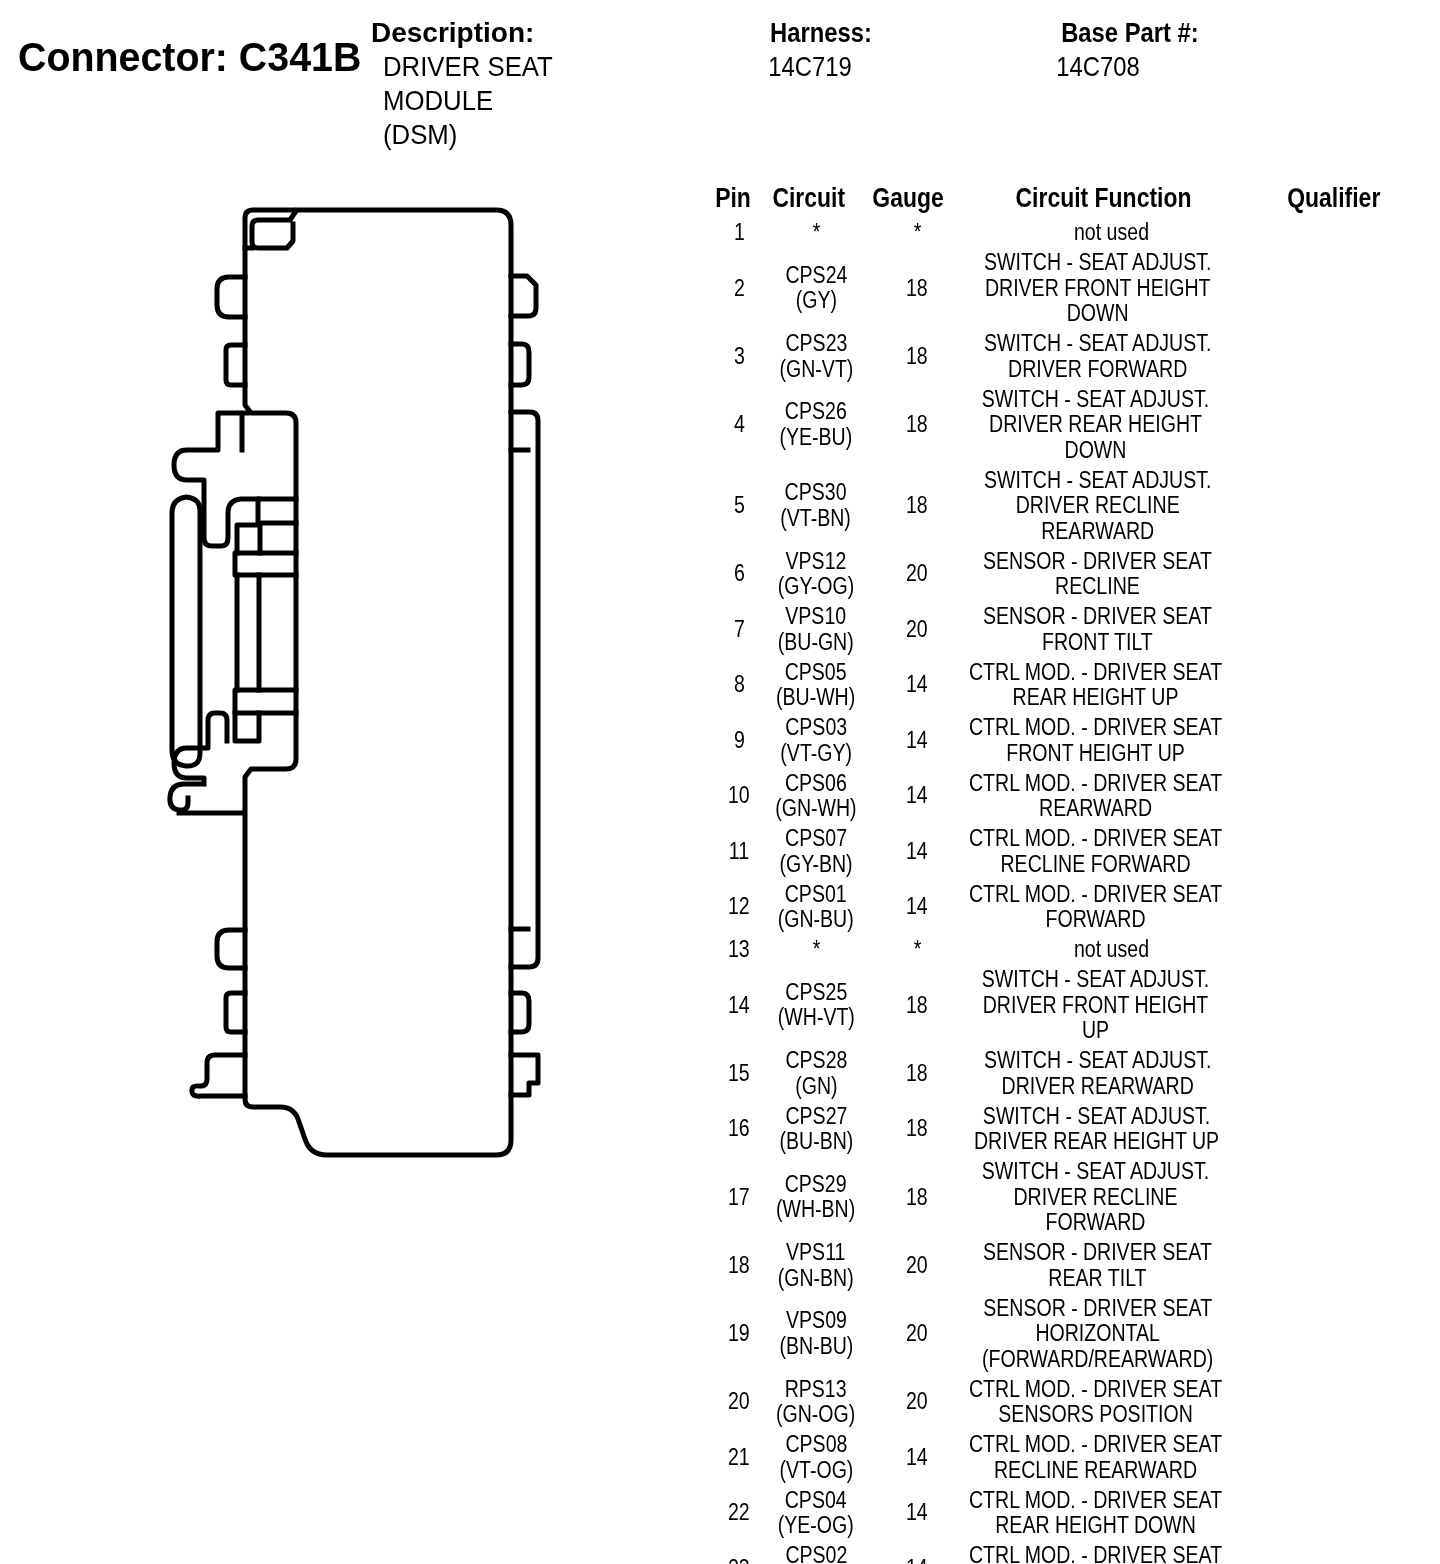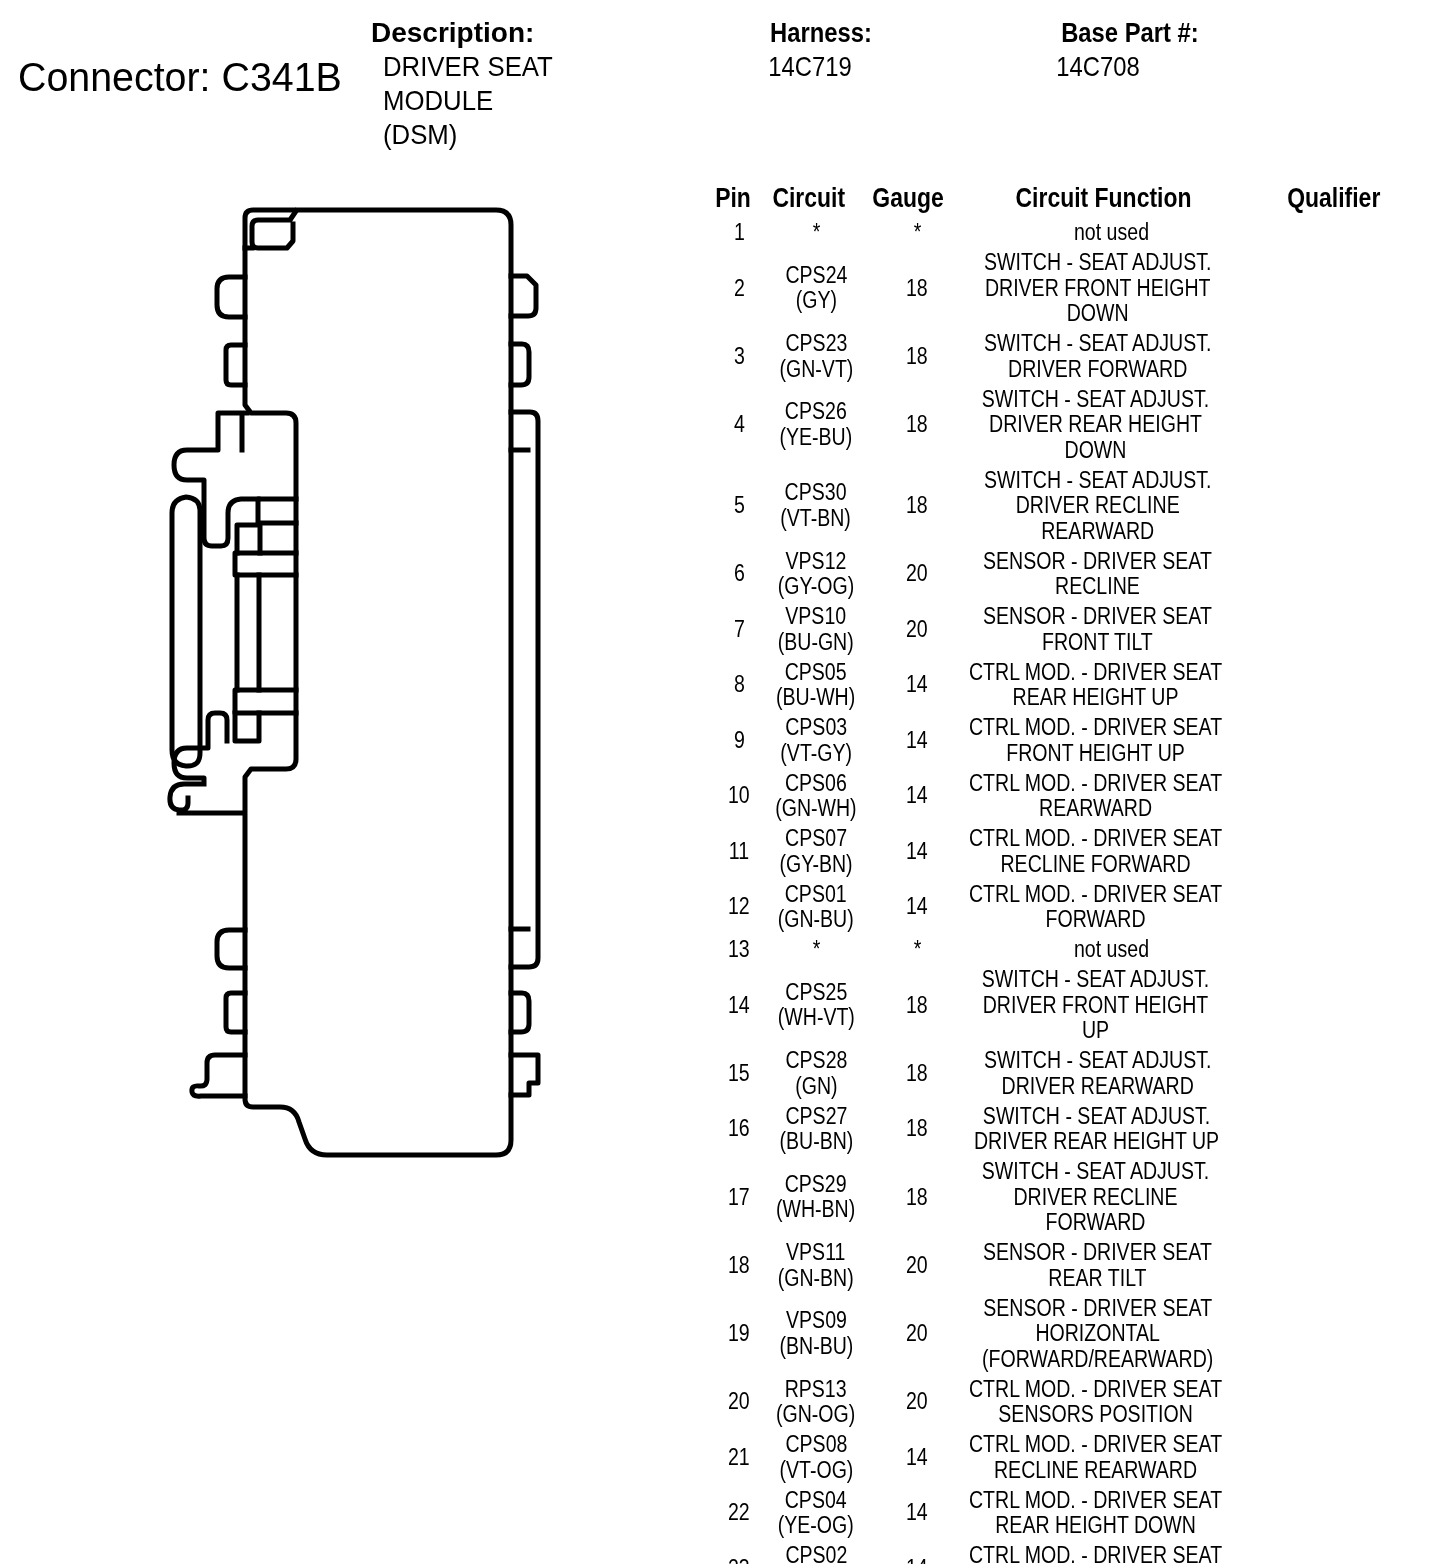--- a/index.html
+++ b/index.html
@@ -11,21 +11,21 @@
   }
   .abs { position:absolute; }
 
   
   .cx  { display:inline-block; transform:scaleX(0.85); transform-origin:center center; white-space:pre-line; }
   .cxl { display:inline-block; transform:scaleX(0.85); transform-origin:left center;  white-space:pre-line; }
   .cx96{ display:inline-block; transform:scaleX(0.96); transform-origin:left center; }
   .cx92{ transform:scaleX(0.92); transform-origin:center center; }
 
   
-  .title { left:18px; top:54px; font-size:41px; font-weight:normal; line-height:46px; white-space:nowrap; }
+  .title { left:18px; top:34px; font-size:41px; font-weight:bold; line-height:46px; white-space:nowrap; }
   .hblock { top:16px; text-align:left; }
   .hblock .lbl { font-size:28px; font-weight:bold; line-height:34px; }
   .hblock .val { font-size:28px; line-height:34px; white-space:pre-line; }
   .desc  { left:371px;  width:300px; }
   .harn  { left:761px;  width:200px; }
   .base  { left:1049px; width:200px; }
 
   
   .thead { left:712px; top:183px; width:728px; display:flex; font-size:27px; font-weight:bold; line-height:30px; }
   .rows  { left:712px; top:220px; width:728px; }

